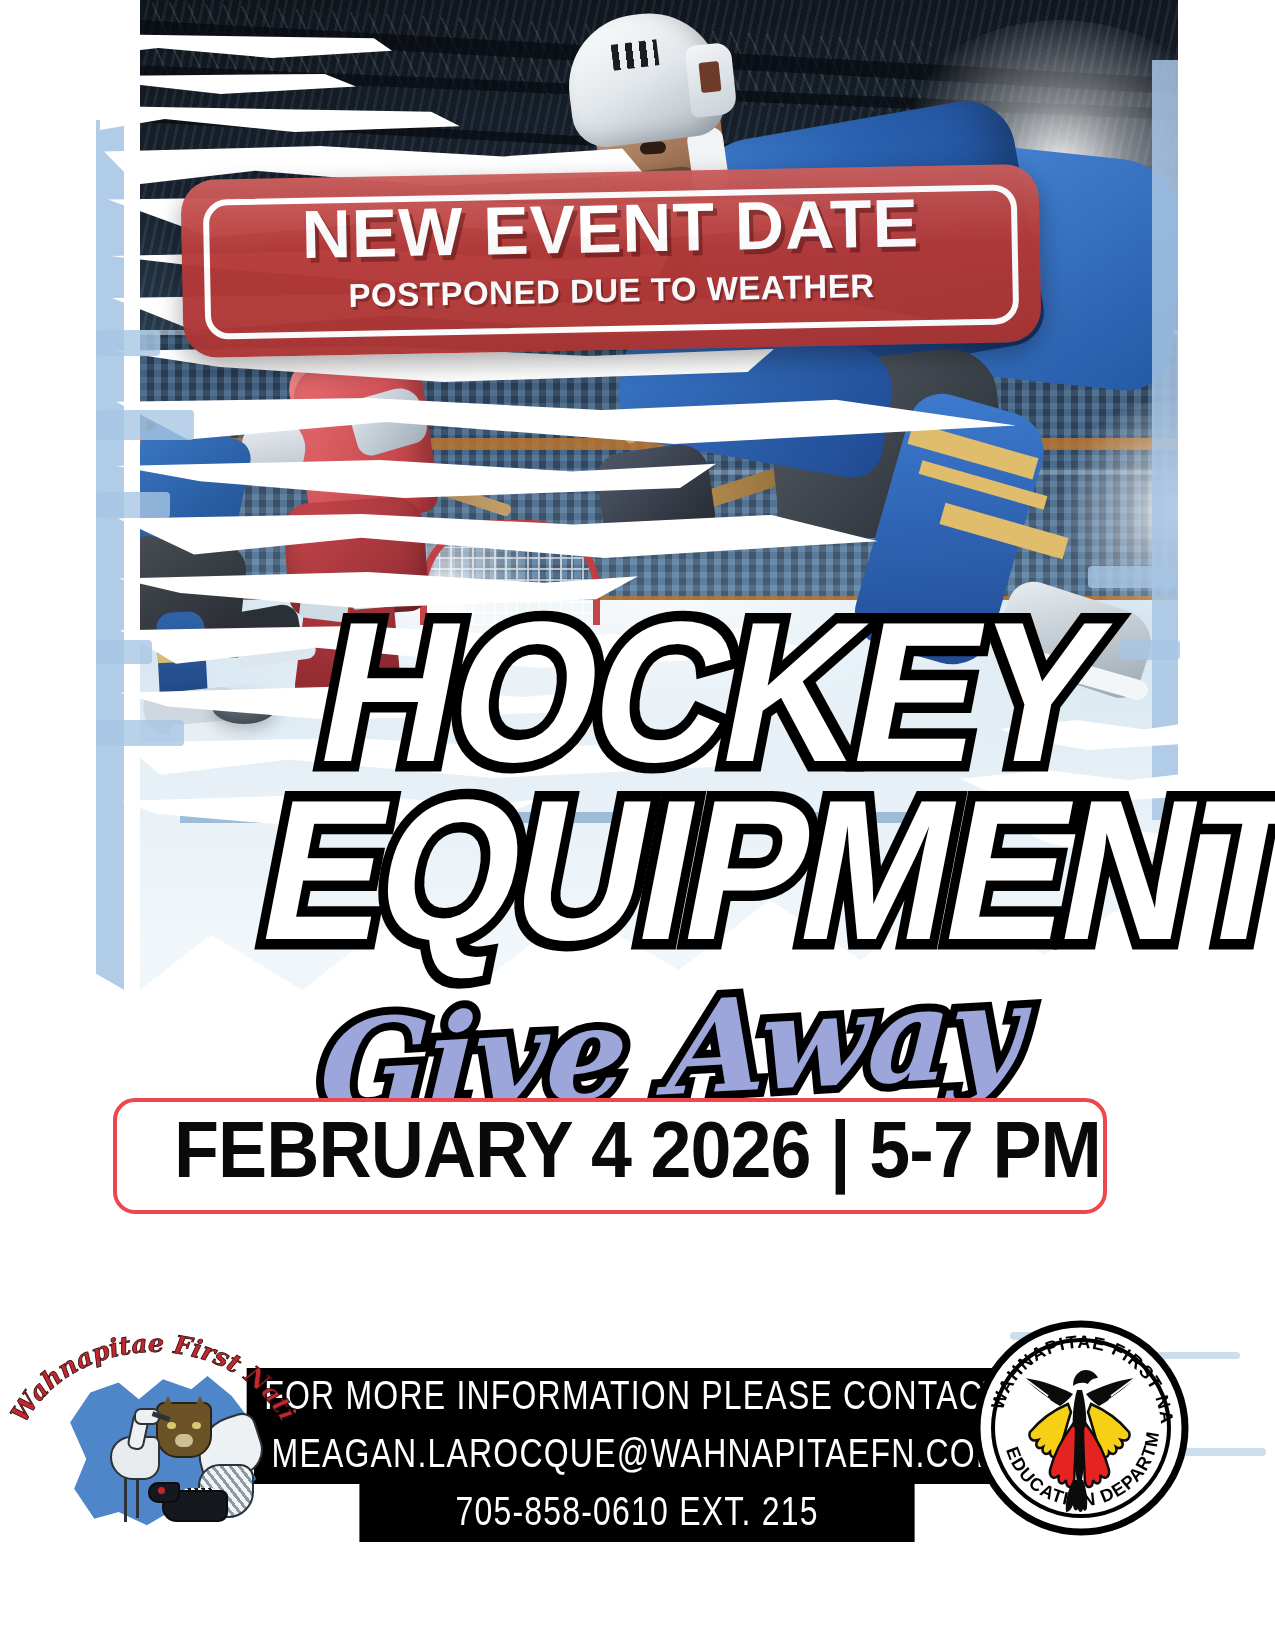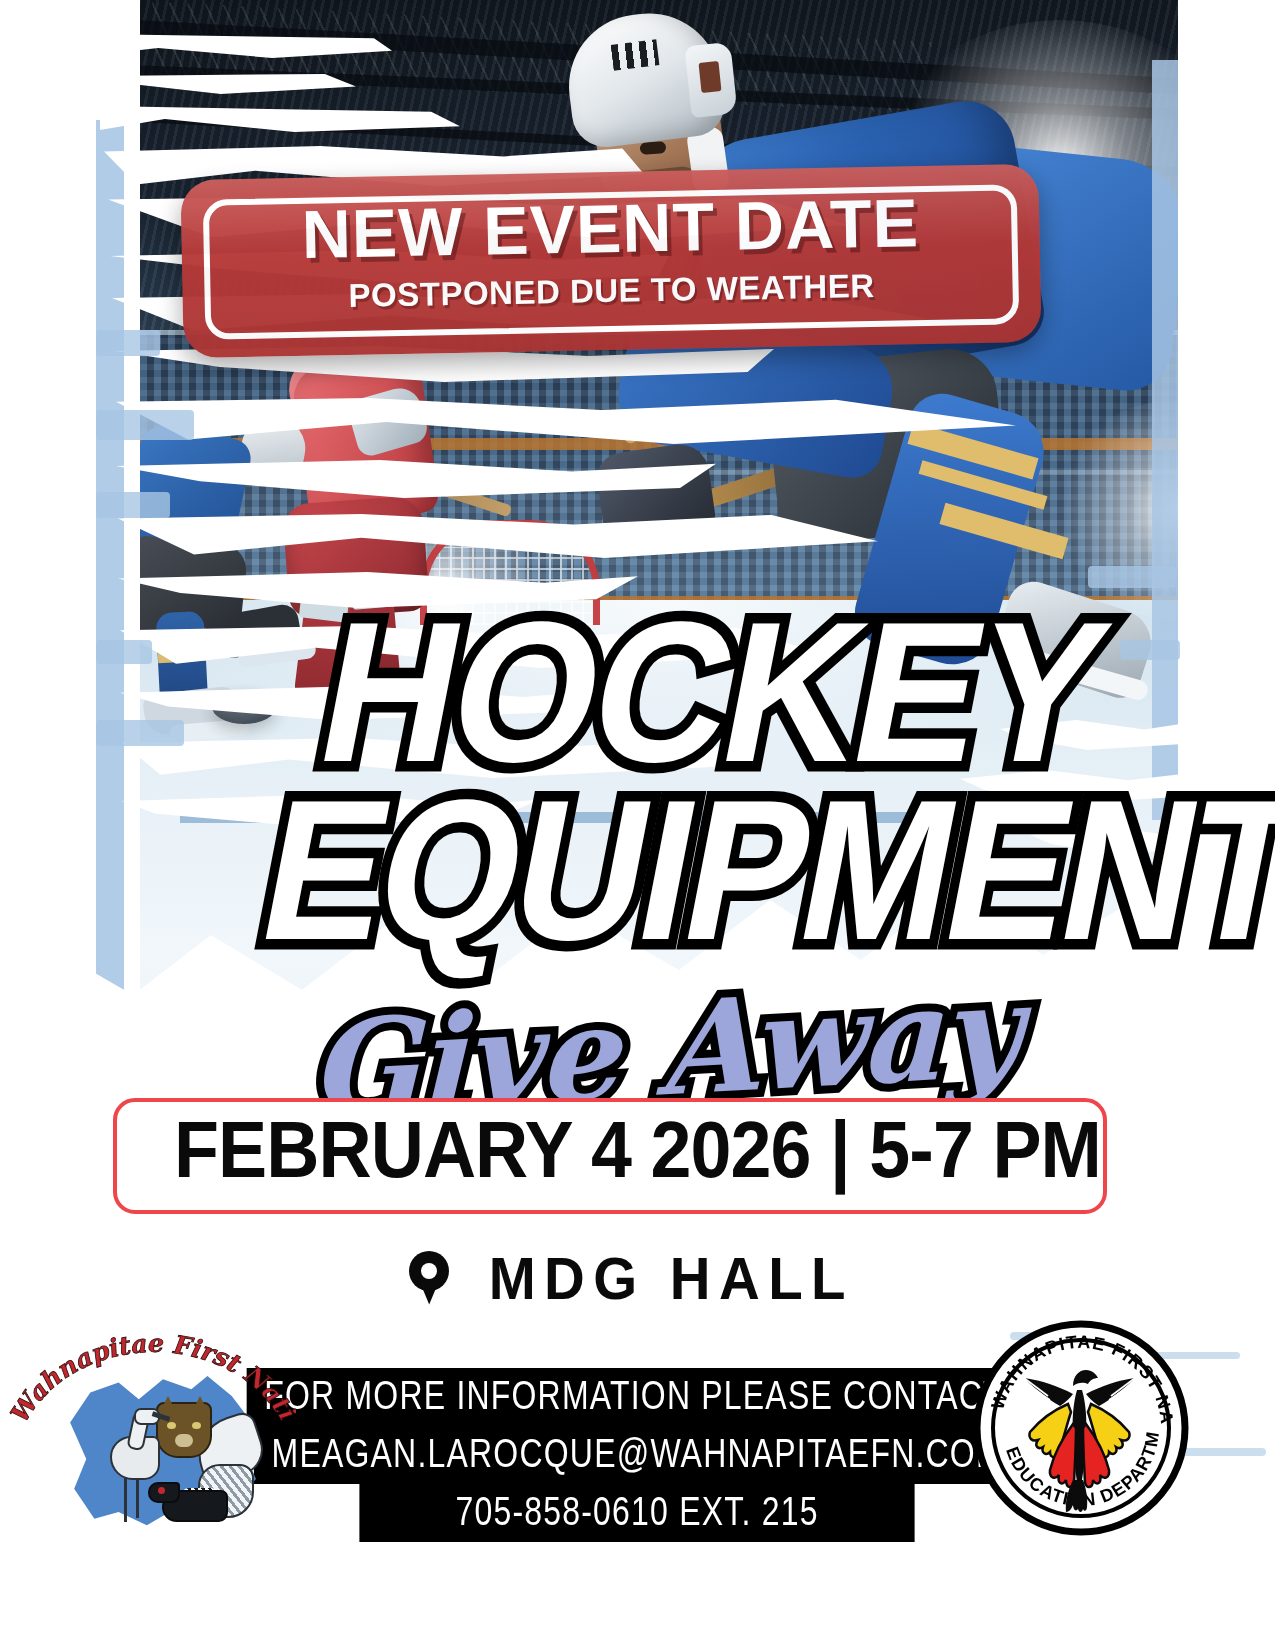--- a/index.html
+++ b/index.html
@@ -410,26 +410,20 @@
 
   <div class="title-block">
     <div class="tl tl-hockey">HOCKEY</div>
     <div class="tl tl-equip">EQUIPMENT</div>
     <div class="script">Give Away</div>
   </div>
 
   <div class="date-pill"></div>
   <div class="date-txt">FEBRUARY 4 2026 | 5-7 PM</div>
 
-  <div class="loc">
-    <div class="pin">
-        <i></i>
-      </div>
-    <div class="loc-txt">MDG HALL</div>
-  </div>
 
   <div class="contact">
     <div class="cline l1">FOR MORE INFORMATION PLEASE CONTACT:</div>
     <div class="cline l2">MEAGAN.LAROCQUE@WAHNAPITAEFN.COM</div>
     <div class="cline l3">705-858-0610 EXT. 215</div>
   </div>
 
   <div class="logoL">
     <div class="lake"></div>
 

